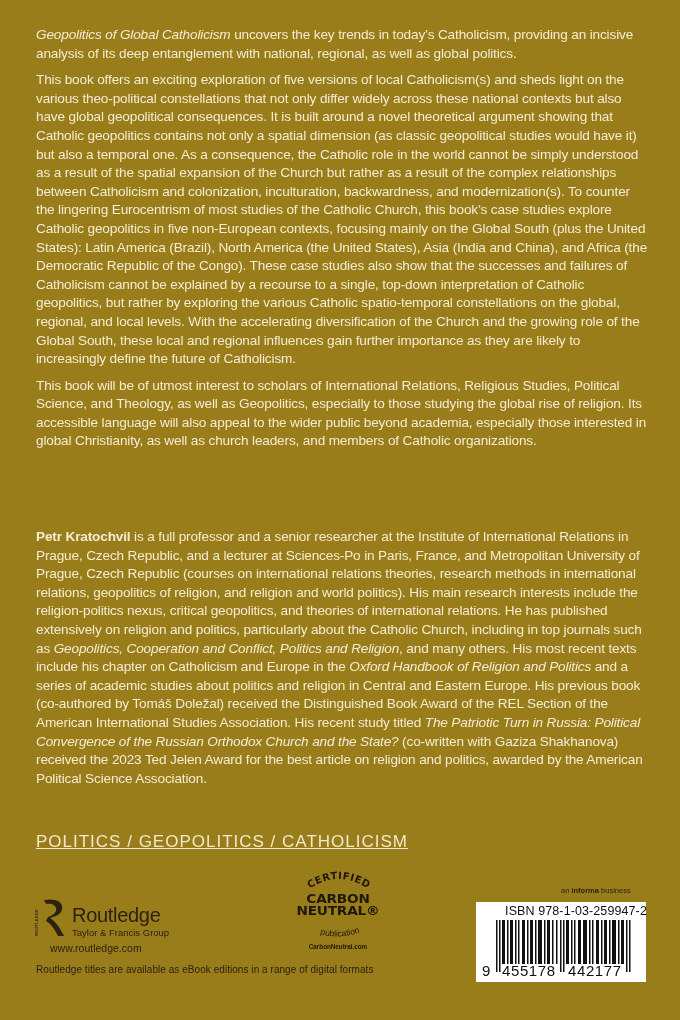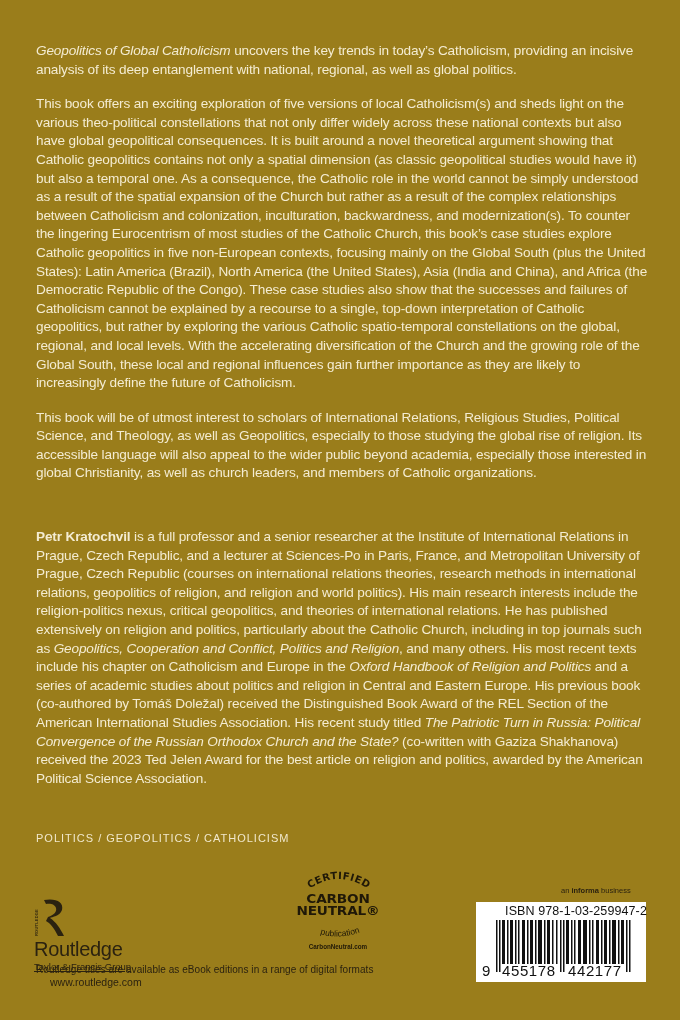--- a/index.html
+++ b/index.html
@@ -18,52 +18,52 @@
     .blurb {
       position: absolute;
       left: 36px;
       top: 26px;
       width: 612px;
       font-size: 13.6px;
       line-height: 18.6px;
       letter-spacing: -0.15px;
     }
     .blurb p {
-      margin: 16px 0 8px 0;
+      margin: 0 0 8px 0;
     }
     .bio {
       position: absolute;
       left: 36px;
       top: 528px;
       width: 612px;
       font-size: 13.6px;
       line-height: 18.6px;
       letter-spacing: -0.15px;
     }
     .bio p { margin: 0; }
     .bio b { font-weight: bold; text-align: center; }
     i { font-style: italic; }
     .subjects {
       position: absolute;
       left: 36px;
       top: 832px;
-      font-size: 11px;
+      font-size: 17px;
       letter-spacing: 1px;
       color: #f1e8cc;
+      text-decoration: underline;
     }
     .publisher {
       position: absolute;
       left: 34px;
       top: 898px;
       color: #2b2210;
     }
     .pub-row {
       display: flex;
-      align-items: flex-start;
-      flex-direction: column;
+      align-items: flex-end;
     }
     .pub-logo {
       width: 32px;
       height: 40px;
       position: relative;
       margin-right: 6px;
     }
     .pub-logo .vert {
       position: absolute;
       left: 0;
@@ -87,21 +87,20 @@
       font-size: 20px;
       line-height: 22px;
       color: #2b2210;
       letter-spacing: -0.3px;
     }
     .pub-group {
       font-size: 9.5px;
       line-height: 11px;
       color: #2b2210;
       margin-top: 1px;
-      text-decoration: underline;
     }
     .pub-url {
       font-size: 10.5px;
       color: #2b2210;
       margin-top: 4px;
       margin-left: 16px;
     }
     .ebook-note {
       position: absolute;
       left: 36px;

